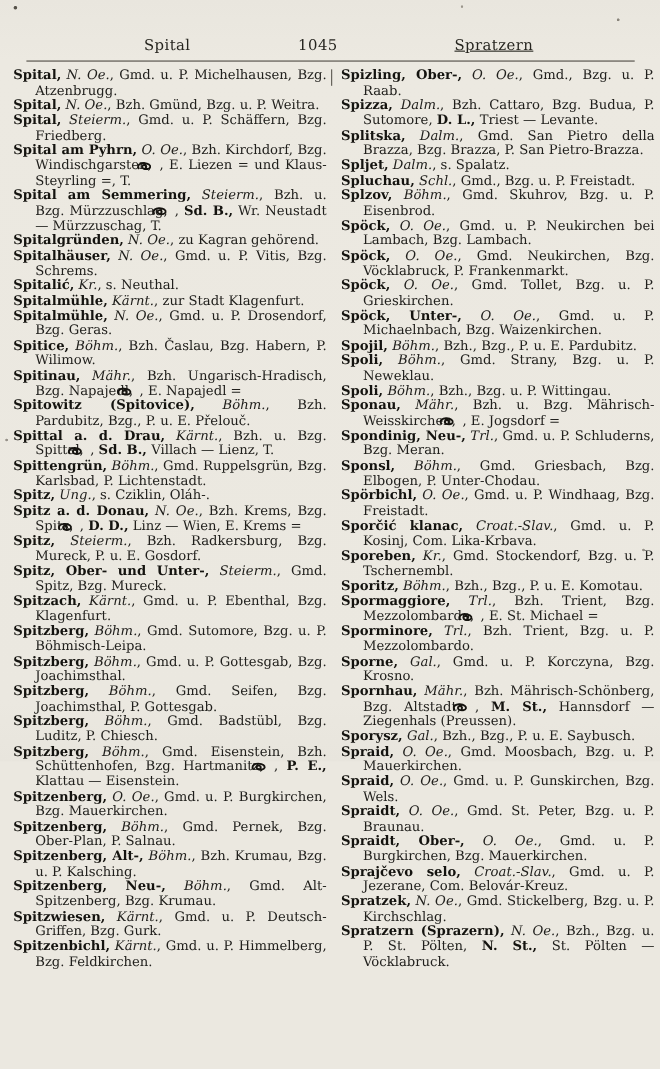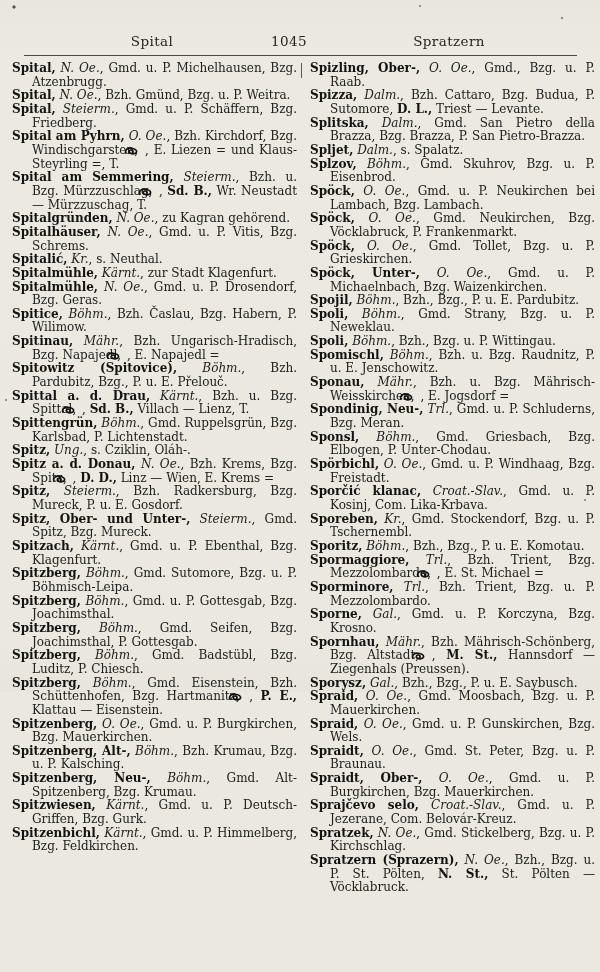--- a/index.html
+++ b/index.html
@@ -21,21 +21,21 @@
       radial-gradient(circle at 6px 400px, #97928a 0.9px, transparent 1.5px),
       linear-gradient(180deg,#e9e6de 0%,#ece9e1 8%,#ebe8e0 92%,#e8e5dd 100%);
     color:#21201d;
   }
   .runhead{
     position:absolute;top:33px;font-size:13.5px;letter-spacing:.4px;
     transform:translateX(-50%);white-space:nowrap;color:#26251f;
   }
   .runhead.left{left:152px;}
   .runhead.center{left:289px;}
-  .runhead.right{left:449px;}
+  .runhead.right{left:449px;text-decoration:underline;}
   .rule{
     position:absolute;top:55px;left:24px;width:553px;height:0;
     border-top:1.4px solid #4d4a43;
   }
   .columns{
     position:absolute;top:62px;left:12px;width:584px;
     display:flex;gap:13px;
   }
   .col{
     width:285px;height:902px;overflow:hidden;
@@ -101,39 +101,40 @@
         <p class="entry"><span class="b">Spitz, Ober- und Unter-,</span><span class="i"> Steierm.</span><span class="n">, Gmd. Spitz, Bzg. Mureck.</span></p>
         <p class="entry"><span class="b">Spitzach,</span><span class="i"> Kärnt.</span><span class="n">, Gmd. u. P. Ebenthal, Bzg. Klagenfurt.</span></p>
         <p class="entry"><span class="b">Spitzberg,</span><span class="i"> Böhm.</span><span class="n">, Gmd. Sutomore, Bzg. u. P. Böhmisch-Leipa.</span></p>
         <p class="entry"><span class="b">Spitzberg,</span><span class="i"> Böhm.</span><span class="n">, Gmd. u. P. Gottesgab, Bzg. Joachimsthal.</span></p>
         <p class="entry"><span class="b">Spitzberg,</span><span class="i"> Böhm.</span><span class="n">, Gmd. Seifen, Bzg. Joachimsthal, P. Gottesgab.</span></p>
         <p class="entry"><span class="b">Spitzberg,</span><span class="i"> Böhm.</span><span class="n">, Gmd. Badstübl, Bzg. Luditz, P. Chiesch.</span></p>
         <p class="entry"><span class="b">Spitzberg,</span><span class="i"> Böhm.</span><span class="n">, Gmd. Eisenstein, Bzh. Schüttenhofen, Bzg. Hartmanitz, </span><span class="horn"><svg width="14" height="8" viewBox="0 0 28 16" xmlns="http://www.w3.org/2000/svg">
               <path d="M4 12 C1 6 7 2 14 2.5 C22 3 26 6.5 25 10 C24 13.5 17 14.5 13 12.5 C9.5 10.8 10 6.5 13.5 6 C17 5.6 19 8 17.5 10.5" fill="none" stroke="#15130f" stroke-width="3.4" stroke-linecap="round"></path>
             </svg></span><span class="n">, </span><span class="b">P. E.,</span><span class="n"> Klattau — Eisenstein.</span></p>
         <p class="entry"><span class="b">Spitzenberg,</span><span class="i"> O. Oe.</span><span class="n">, Gmd. u. P. Burgkirchen, Bzg. Mauerkirchen.</span></p>
+        <p class="entry"><span class="b">Spitzenberg,</span><span class="i"> Böhm.</span><span class="n">, Gmd. Pernek, Bzg. Ober-Plan, P. Salnau.</span></p>
         <p class="entry"><span class="b">Spitzenberg, Alt-,</span><span class="i"> Böhm.</span><span class="n">, Bzh. Krumau, Bzg. u. P. Kalsching.</span></p>
         <p class="entry"><span class="b">Spitzenberg, Neu-,</span><span class="i"> Böhm.</span><span class="n">, Gmd. Alt-Spitzenberg, Bzg. Krumau.</span></p>
         <p class="entry"><span class="b">Spitzwiesen,</span><span class="i"> Kärnt.</span><span class="n">, Gmd. u. P. Deutsch-Griffen, Bzg. Gurk.</span></p>
         <p class="entry"><span class="b">Spitzenbichl,</span><span class="i"> Kärnt.</span><span class="n">, Gmd. u. P. Himmelberg, Bzg. Feldkirchen.</span></p>
       </div>
     <div class="col" id="col-right">
         <p class="entry"><span class="b">Spizling, Ober-,</span><span class="i"> O. Oe.</span><span class="n">, Gmd., Bzg. u. P. Raab.</span></p>
         <p class="entry"><span class="b">Spizza,</span><span class="i"> Dalm.</span><span class="n">, Bzh. Cattaro, Bzg. Budua, P. Sutomore, </span><span class="b">D. L.,</span><span class="n"> Triest — Levante.</span></p>
         <p class="entry"><span class="b">Splitska,</span><span class="i"> Dalm.</span><span class="n">, Gmd. San Pietro della Brazza, Bzg. Brazza, P. San Pietro-Brazza.</span></p>
         <p class="entry"><span class="b">Spljet,</span><span class="i"> Dalm.</span><span class="n">, s. Spalatz.</span></p>
+        <p class="entry"><span class="b">Spluchau,</span><span class="i"> Schl.</span><span class="n">, Gmd., Bzg. u. P. Freistadt.</span></p>
         <p class="entry"><span class="b">Splzov,</span><span class="i"> Böhm.</span><span class="n">, Gmd. Skuhrov, Bzg. u. P. Eisenbrod.</span></p>
         <p class="entry"><span class="b">Spöck,</span><span class="i"> O. Oe.</span><span class="n">, Gmd. u. P. Neukirchen bei Lambach, Bzg. Lambach.</span></p>
         <p class="entry"><span class="b">Spöck,</span><span class="i"> O. Oe.</span><span class="n">, Gmd. Neukirchen, Bzg. Vöcklabruck, P. Frankenmarkt.</span></p>
         <p class="entry"><span class="b">Spöck,</span><span class="i"> O. Oe.</span><span class="n">, Gmd. Tollet, Bzg. u. P. Grieskirchen.</span></p>
         <p class="entry"><span class="b">Spöck, Unter-,</span><span class="i"> O. Oe.</span><span class="n">, Gmd. u. P. Michaelnbach, Bzg. Waizenkirchen.</span></p>
         <p class="entry"><span class="b">Spojil,</span><span class="i"> Böhm.</span><span class="n">, Bzh., Bzg., P. u. E. Pardubitz.</span></p>
         <p class="entry"><span class="b">Spoli,</span><span class="i"> Böhm.</span><span class="n">, Gmd. Strany, Bzg. u. P. Neweklau.</span></p>
         <p class="entry"><span class="b">Spoli,</span><span class="i"> Böhm.</span><span class="n">, Bzh., Bzg. u. P. Wittingau.</span></p>
-        <p class="entry"><span class="b">Spomischl,</span><span class="i"> Böhm.</span><span class="n">, Bzh. u. Bzg. Raudnitz, P. u. E. Jenschowitz.</span></p>
         <p class="entry"><span class="b">Sponau,</span><span class="i"> Mähr.</span><span class="n">, Bzh. u. Bzg. Mährisch-Weisskirchen, </span><span class="horn"><svg width="14" height="8" viewBox="0 0 28 16" xmlns="http://www.w3.org/2000/svg">
               <path d="M4 12 C1 6 7 2 14 2.5 C22 3 26 6.5 25 10 C24 13.5 17 14.5 13 12.5 C9.5 10.8 10 6.5 13.5 6 C17 5.6 19 8 17.5 10.5" fill="none" stroke="#15130f" stroke-width="3.4" stroke-linecap="round"></path>
             </svg></span><span class="n">, E. Jogsdorf =</span></p>
         <p class="entry"><span class="b">Spondinig, Neu-,</span><span class="i"> Trl.</span><span class="n">, Gmd. u. P. Schluderns, Bzg. Meran.</span></p>
         <p class="entry"><span class="b">Sponsl,</span><span class="i"> Böhm.</span><span class="n">, Gmd. Griesbach, Bzg. Elbogen, P. Unter-Chodau.</span></p>
         <p class="entry"><span class="b">Spörbichl,</span><span class="i"> O. Oe.</span><span class="n">, Gmd. u. P. Windhaag, Bzg. Freistadt.</span></p>
         <p class="entry"><span class="b">Sporčić klanac,</span><span class="i"> Croat.-Slav.</span><span class="n">, Gmd. u. P. Kosinj, Com. Lika-Krbava.</span></p>
         <p class="entry"><span class="b">Sporeben,</span><span class="i"> Kr.</span><span class="n">, Gmd. Stockendorf, Bzg. u. P. Tschernembl.</span></p>
         <p class="entry"><span class="b">Sporitz,</span><span class="i"> Böhm.</span><span class="n">, Bzh., Bzg., P. u. E. Komotau.</span></p>
         <p class="entry"><span class="b">Spormaggiore,</span><span class="i"> Trl.</span><span class="n">, Bzh. Trient, Bzg. Mezzolombardo, </span><span class="horn"><svg width="14" height="8" viewBox="0 0 28 16" xmlns="http://www.w3.org/2000/svg">

